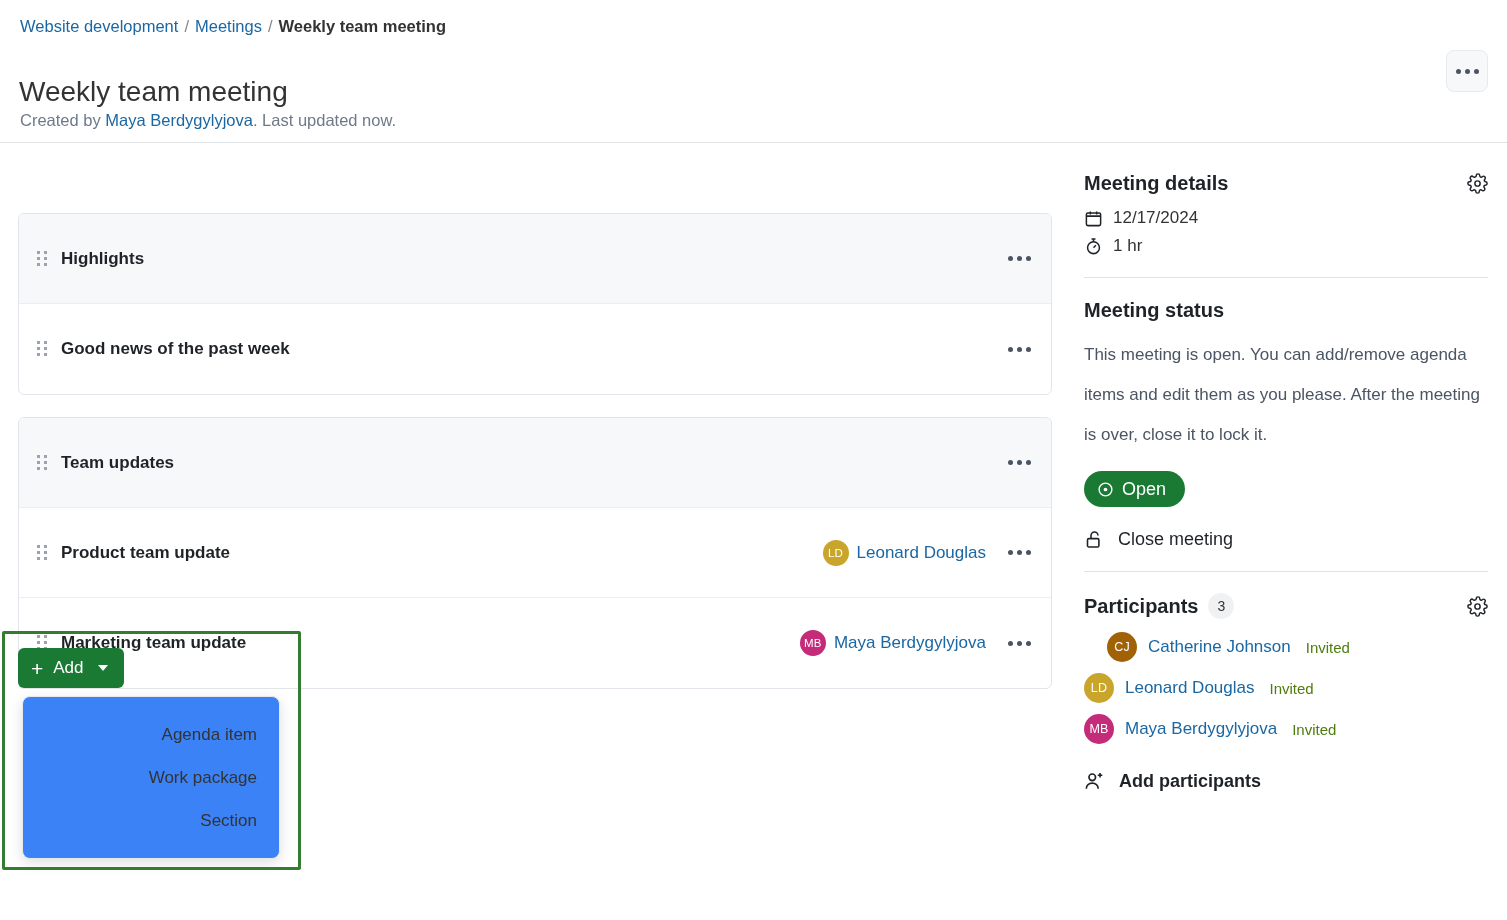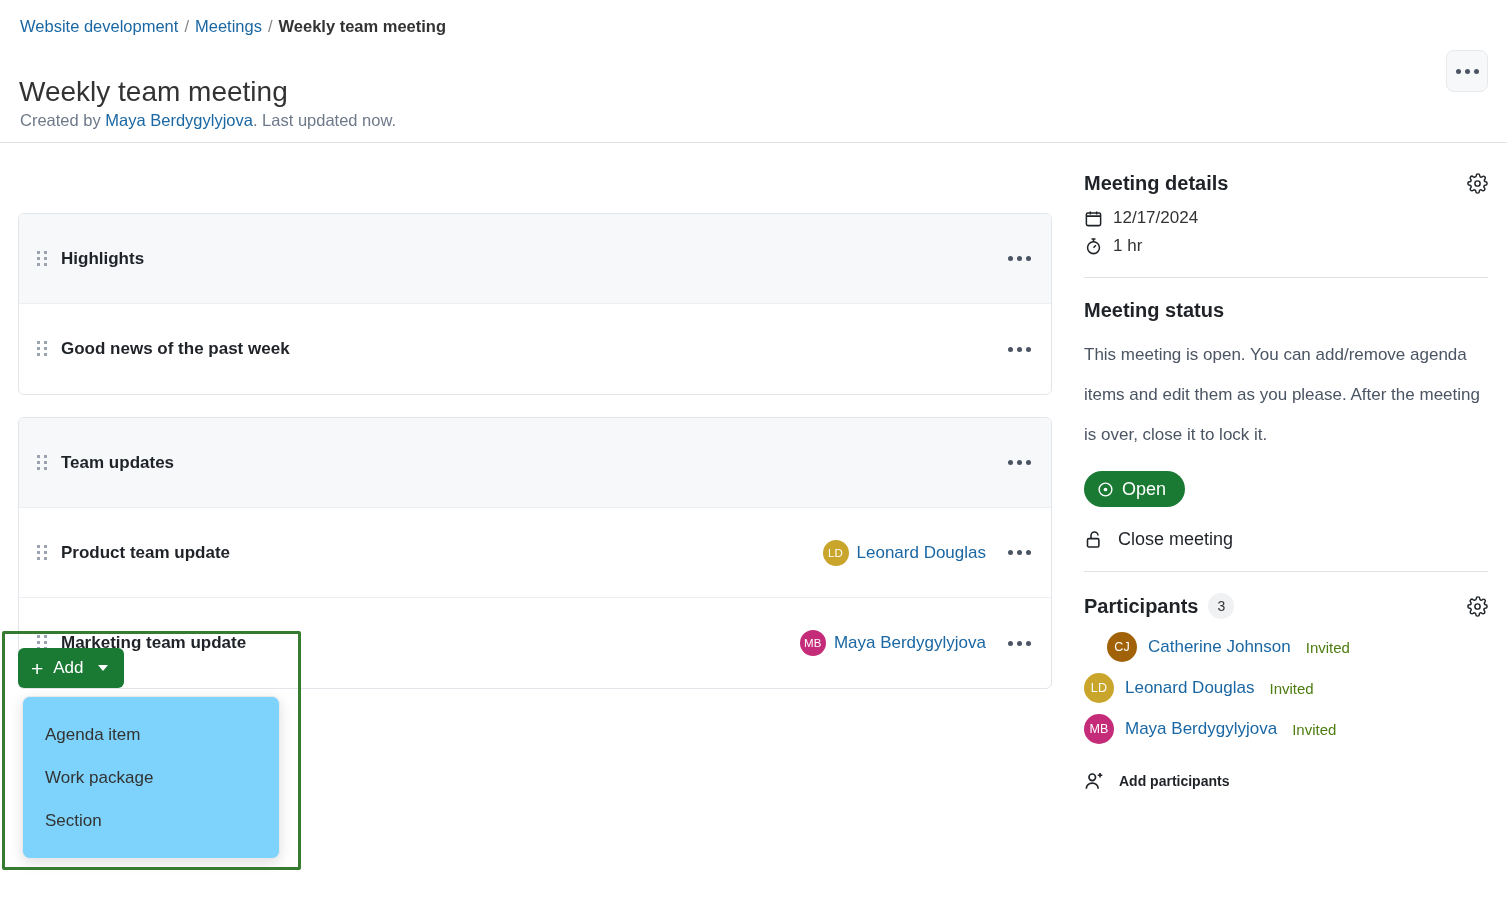--- a/index.html
+++ b/index.html
@@ -101,23 +101,24 @@
   }
   .add-btn .plus { font-size: 21px; line-height: 1; font-weight: 400; }
   .add-btn .caret {
     width: 0; height: 0; margin-left: 4px;
     border-left: 5px solid transparent; border-right: 5px solid transparent;
     border-top: 6px solid #ffffff;
   }
 
   .dropdown {
     position: absolute; left: 4px; top: 48px; width: 258px;
-    background: #7dd3fc; border: 1px solid #e6e8eb; border-radius: 8px;
+    background: #3b82f6; border: 1px solid #e6e8eb; border-radius: 8px;
     box-shadow: 0 4px 14px rgba(0,0,0,.13);
     padding: 16px 0 16px 0;
+    text-align: right;
   }
   .dd-item {
     font-size: 17px; color: #333333; padding: 8px 22px; line-height: 27px;
     cursor: pointer; white-space: nowrap;
   }
 
   .highlight-box {
     position: absolute; left: 2px; top: 631px; width: 299px; height: 239px;
     border: 3px solid #357C31; border-radius: 2px; pointer-events: none;
   }
@@ -160,21 +161,21 @@
   }
 
   .participant {
     display: flex; align-items: center; gap: 11px; margin-bottom: 11px; white-space: nowrap;
   }
   .participant .pname { font-size: 17px; color: #1A67A3; }
   .participant .pstatus { font-size: 15px; color: #4d7c0f; margin-left: 4px; }
 
   .add-participants {
     display: flex; align-items: center; gap: 13px;
-    font-size: 14px; font-weight: bold; color: #1f2328; cursor: pointer;
+    font-size: 18px; font-weight: bold; color: #1f2328; cursor: pointer;
     margin-top: 26px;
   }
 </style>
 </head>
 <body>
 
 <div class="page">
 
   <div class="breadcrumb">
     <a href="#">Website development</a><span class="sep">/</span><a href="#">Meetings</a><span class="sep">/</span><span class="current">Weekly team meeting</span>

